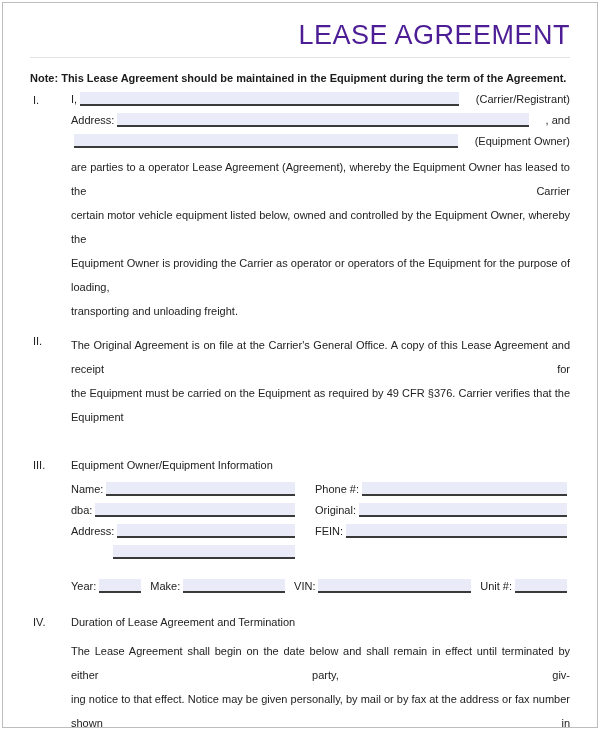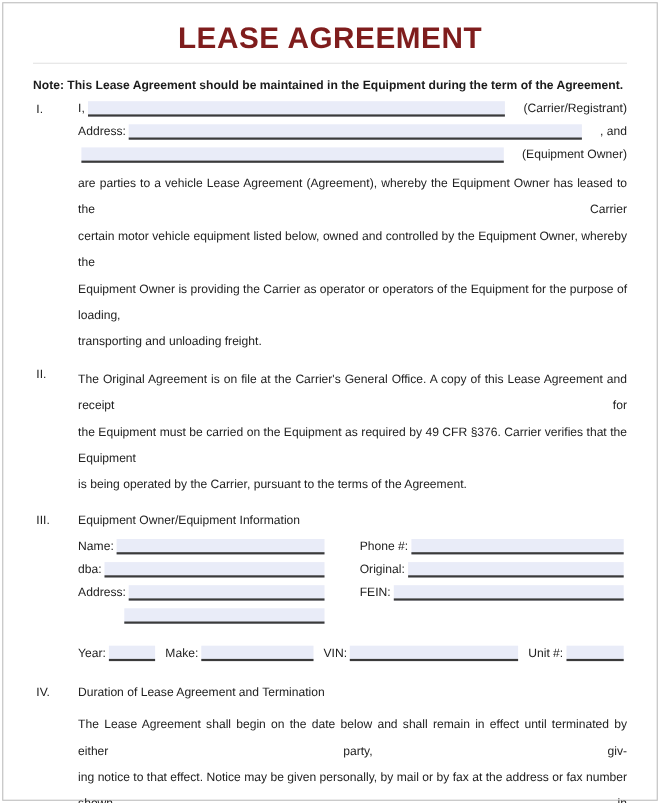--- a/index.html
+++ b/index.html
@@ -14,42 +14,42 @@
   }
   .page-frame {
     position:absolute; inset:2px;
     border:1px solid #bdbdbd;
     pointer-events:none;
   }
   .content { position:relative; padding:0 30px; }
 
   .doc-title {
     margin:20px 0 0 0;
-    text-align:center;
+    text-align:right;
     font-size:27px;
-    font-weight:bold;
+    font-weight:normal;
     letter-spacing:0.5px;
-    color:#7f1d1d;
+    color:#4c1d95;
   }
   .title-rule {
     margin-top:6px;
     height:1px;
     background:#e3e3e3;
   }
   .note {
     margin:14px 0 0 0;
     font-size:11px;
     font-weight:bold;
     color:#1c1c1c;
   }
 
   .section { display:flex; align-items:flex-start; }
   .sec1 { margin-top:8px; }
   .sec2 { margin-top:10px; }
-  .sec3 { margin-top:12px; }
+  .sec3 { margin-top:28px; }
   .sec4 { margin-top:14px; }
   .numeral {
     flex:0 0 38px;
     font-size:11px;
     padding-left:3px;
     line-height:17px;
   }
   .sec-body { flex:1; min-width:0; }
   .sec-heading { font-size:11px; line-height:17px; margin:0; }
 
@@ -81,21 +81,21 @@
     height:12px;
     margin:0 3px;
     background:#e9ecf8;
     border-bottom:2px solid #3a3a3a;
   }
   .suffix { margin-left:14px; }
 
   .grid2 {
     display:grid;
     grid-template-columns:227px 1fr;
-    column-gap:29px;
+    column-gap:17px;
     margin-top:8px;
   }
   .grid2 .field-row { margin-bottom:7px; }
 
   .addr2 { margin-left:42px; }
 
   .vehicle-row { margin-top:12px; height:15px; }
   .fill-fixed-sm { flex:0 0 42px; }
   .fill-fixed-md { flex:0 0 52px; }
   .fill-grow-1 { flex:1 1 0; }
@@ -125,35 +125,34 @@
         <div class="field-row">
           <span class="lbl">Address:</span>
           <span class="fill"></span>
           <span class="lbl suffix">, and</span>
         </div>
         <div class="field-row">
           <span class="fill"></span>
           <span class="lbl suffix">(Equipment Owner)</span>
         </div>
         <div class="para">
-          <div class="jline">are parties to a vehicle Lease Agreement (Agreement), whereby the Equipment Owner has leased to the Carrier</div>
+          <div class="jline">are parties to a operator Lease Agreement (Agreement), whereby the Equipment Owner has leased to the Carrier</div>
           <div class="jline">certain motor vehicle equipment listed below, owned and controlled by the Equipment Owner, whereby the</div>
           <div class="jline">Equipment Owner is providing the Carrier as operator or operators of the Equipment for the purpose of loading,</div>
           <div class="jlast">transporting and unloading freight.</div>
         </div>
       </div>
     </div>
 
     <div class="section sec2">
       <div class="numeral">II.</div>
       <div class="sec-body">
         <div class="para">
           <div class="jline">The Original Agreement is on file at the Carrier's General Office. A copy of this Lease Agreement and receipt for</div>
           <div class="jline">the Equipment must be carried on the Equipment as required by 49 CFR §376. Carrier verifies that the Equipment</div>
-          <div class="jlast">is being operated by the Carrier, pursuant to the terms of the Agreement.</div>
         </div>
       </div>
     </div>
 
     <div class="section sec3">
       <div class="numeral">III.</div>
       <div class="sec-body">
         <p class="sec-heading">Equipment Owner/Equipment Information</p>
 
         <div class="grid2">

